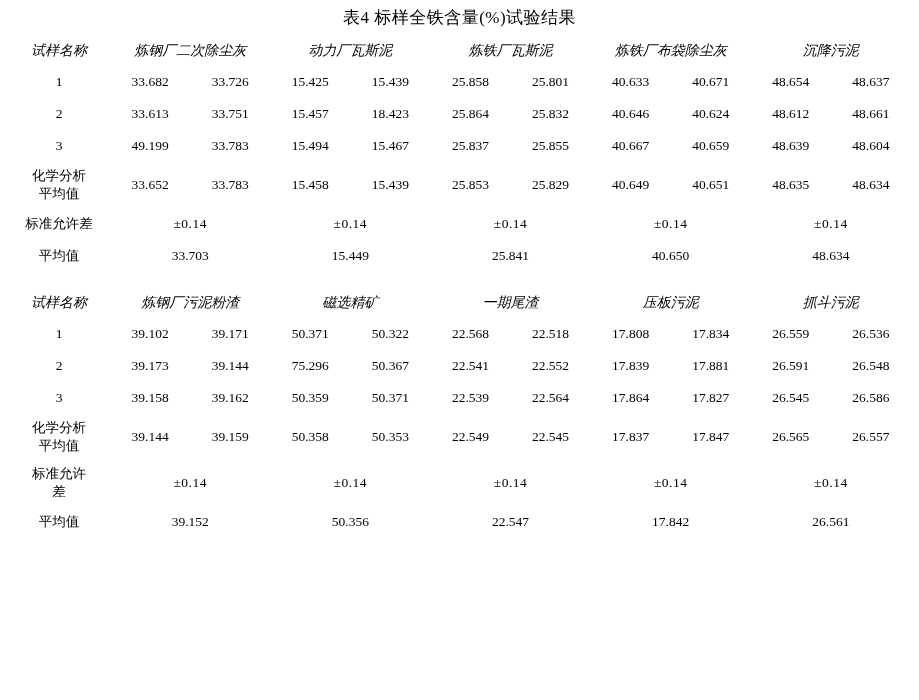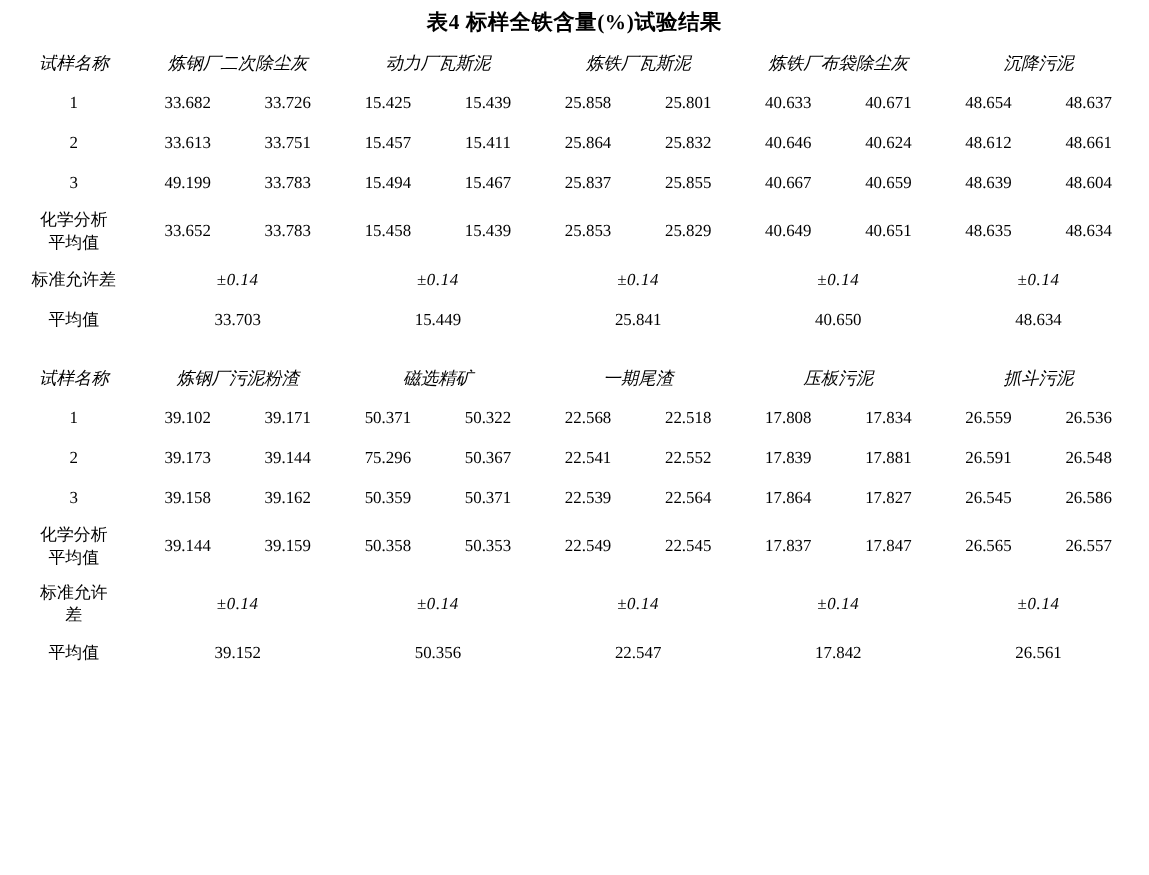--- a/index.html
+++ b/index.html
@@ -21,21 +21,21 @@
     box-sizing: border-box;
     padding: 0 8px;
   }
   .table-block {
     width: 903px;
     margin: 0 auto;
   }
   .tbl-title {
     text-align: center;
     font-size: 17px;
-    font-weight: bold;
+    font-weight: normal;
     letter-spacing: 0.5px;
     padding: 6px 0 7px 0;
   }
   table.data {
     width: 903px;
     border-collapse: collapse;
     table-layout: fixed;
   }
   table.data td, table.data th {
     font-weight: normal;
@@ -81,21 +81,20 @@
     width: 80px;
   }
   .stack {
     line-height: 1.35;
   }
   .spacer-lg {
     height: 16px;
   }
   .pm {
     letter-spacing: 0.5px;
-    font-style: italic;
   }
 </style>
 </head>
 <body>
 
 <div class="page">
 
   <div class="table-block">
     <div class="tbl-title">表4   标样全铁含量(%)试验结果</div>
     <table class="data">
@@ -134,21 +133,21 @@
           <td>40.671</td>
           <td>48.654</td>
           <td>48.637</td>
         </tr>
 
         <tr class="datarow">
           <td>2</td>
           <td>33.613</td>
           <td>33.751</td>
           <td>15.457</td>
-          <td>15.411</td>
+          <td>18.423</td>
           <td>25.864</td>
           <td>25.832</td>
           <td>40.646</td>
           <td>40.624</td>
           <td>48.612</td>
           <td>48.661</td>
         </tr>
 
         <tr class="datarow">
           <td>3</td>

